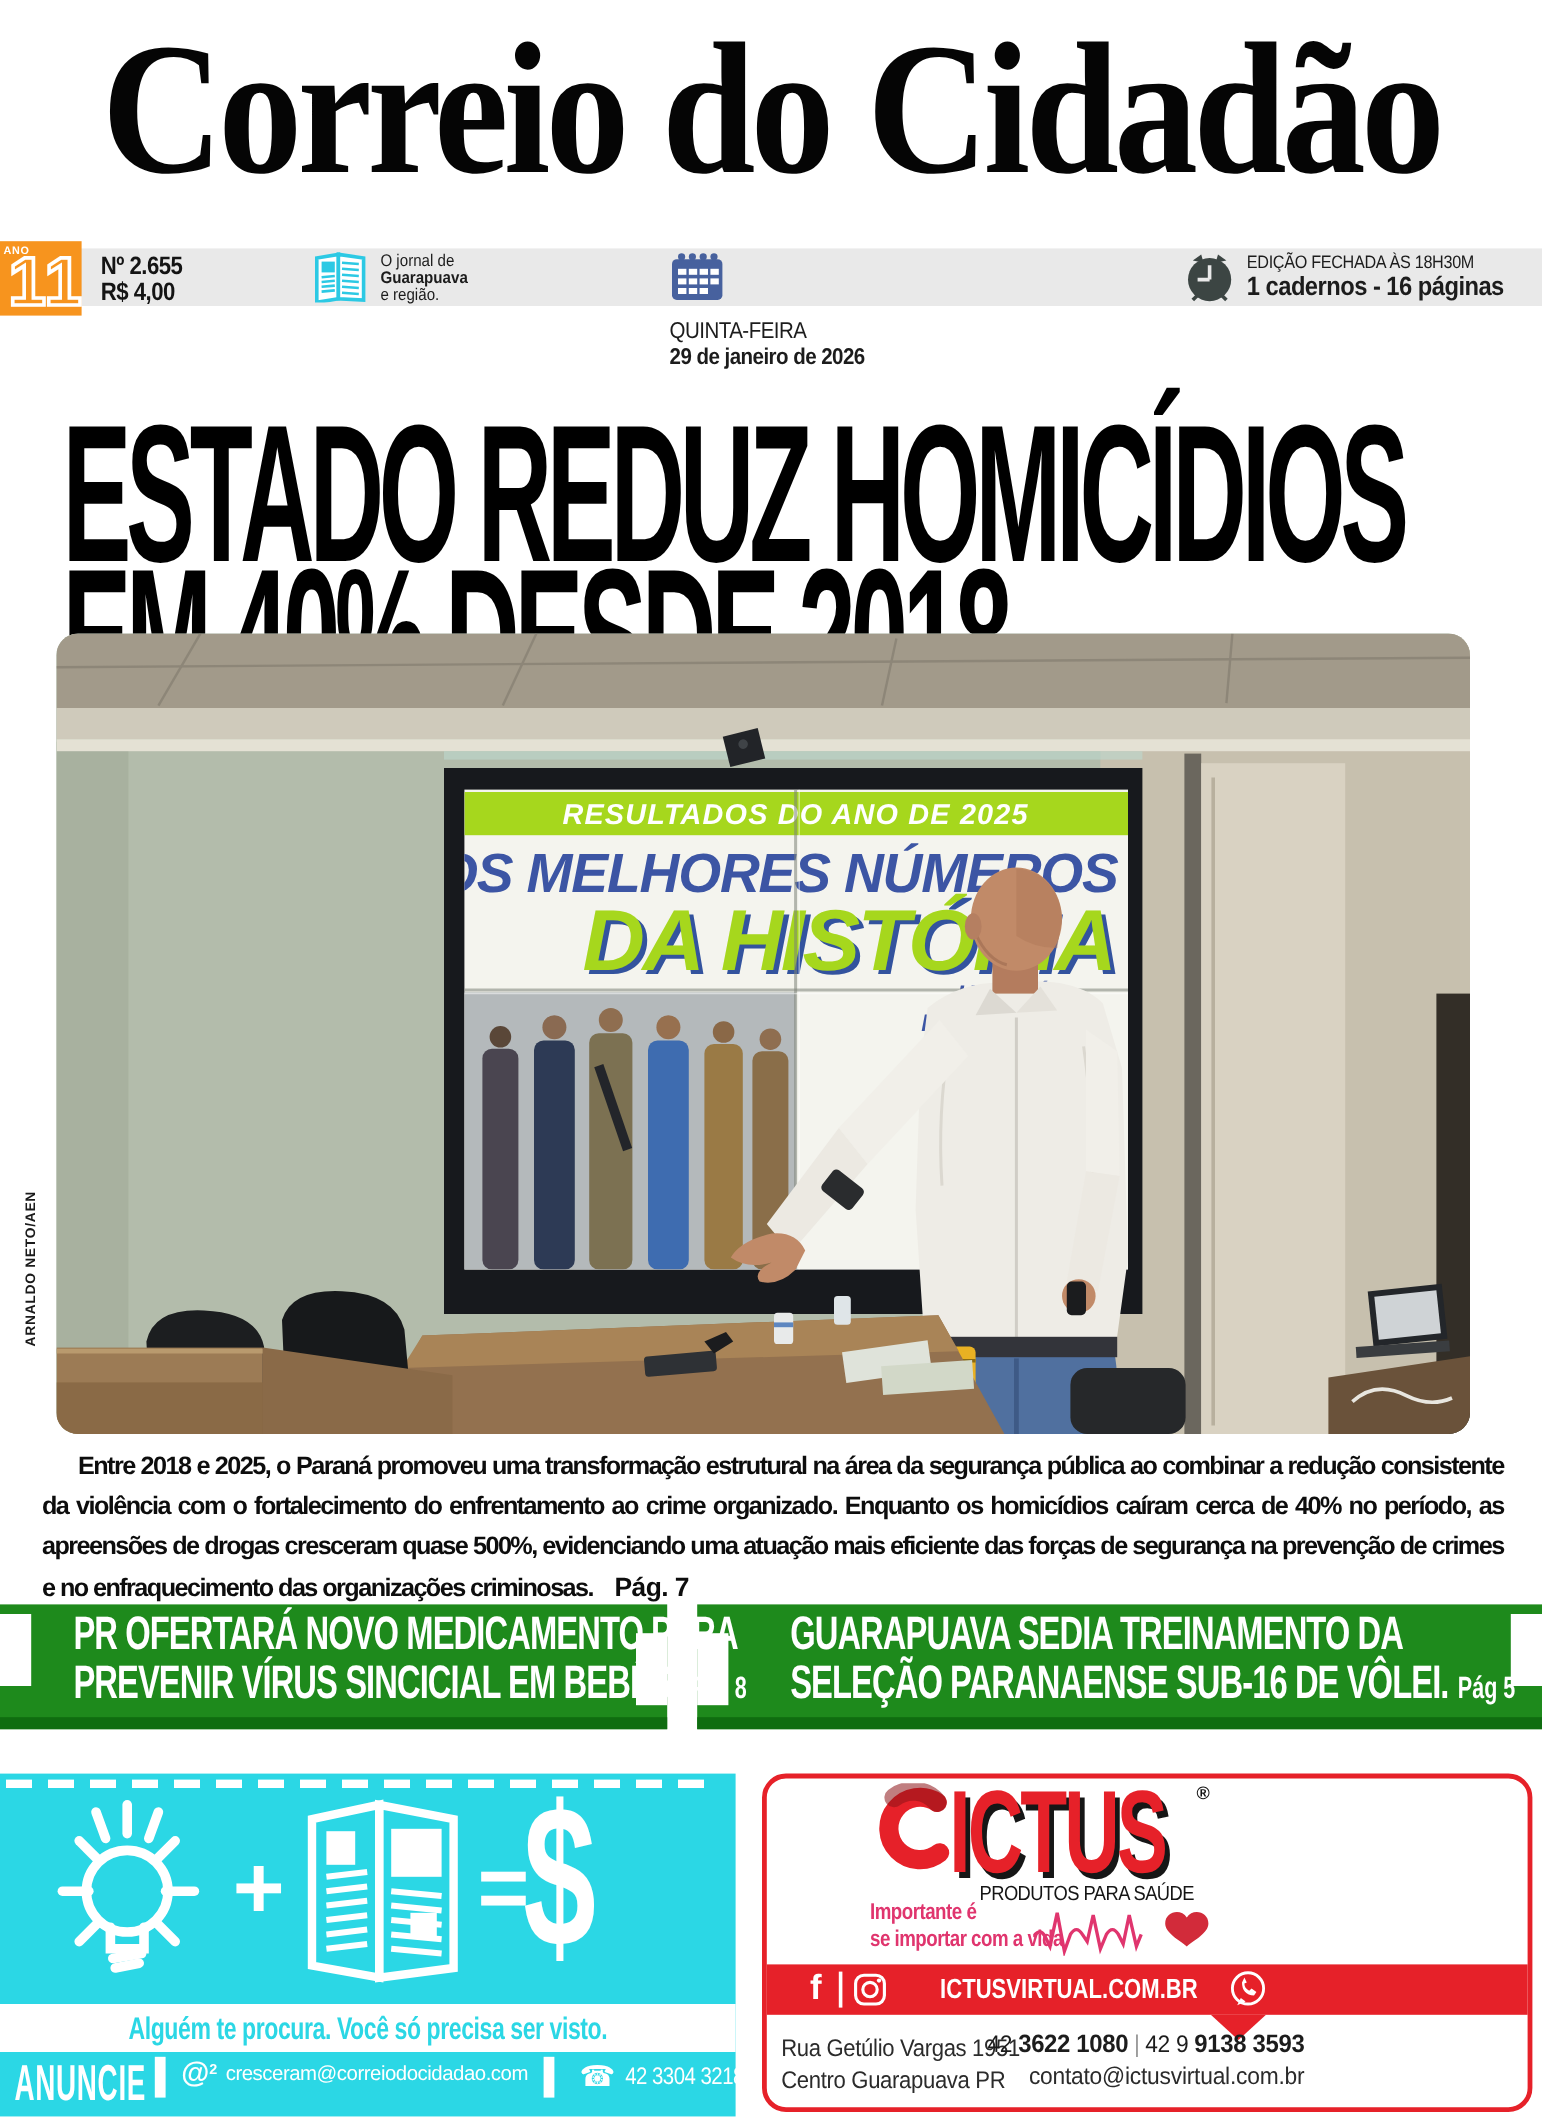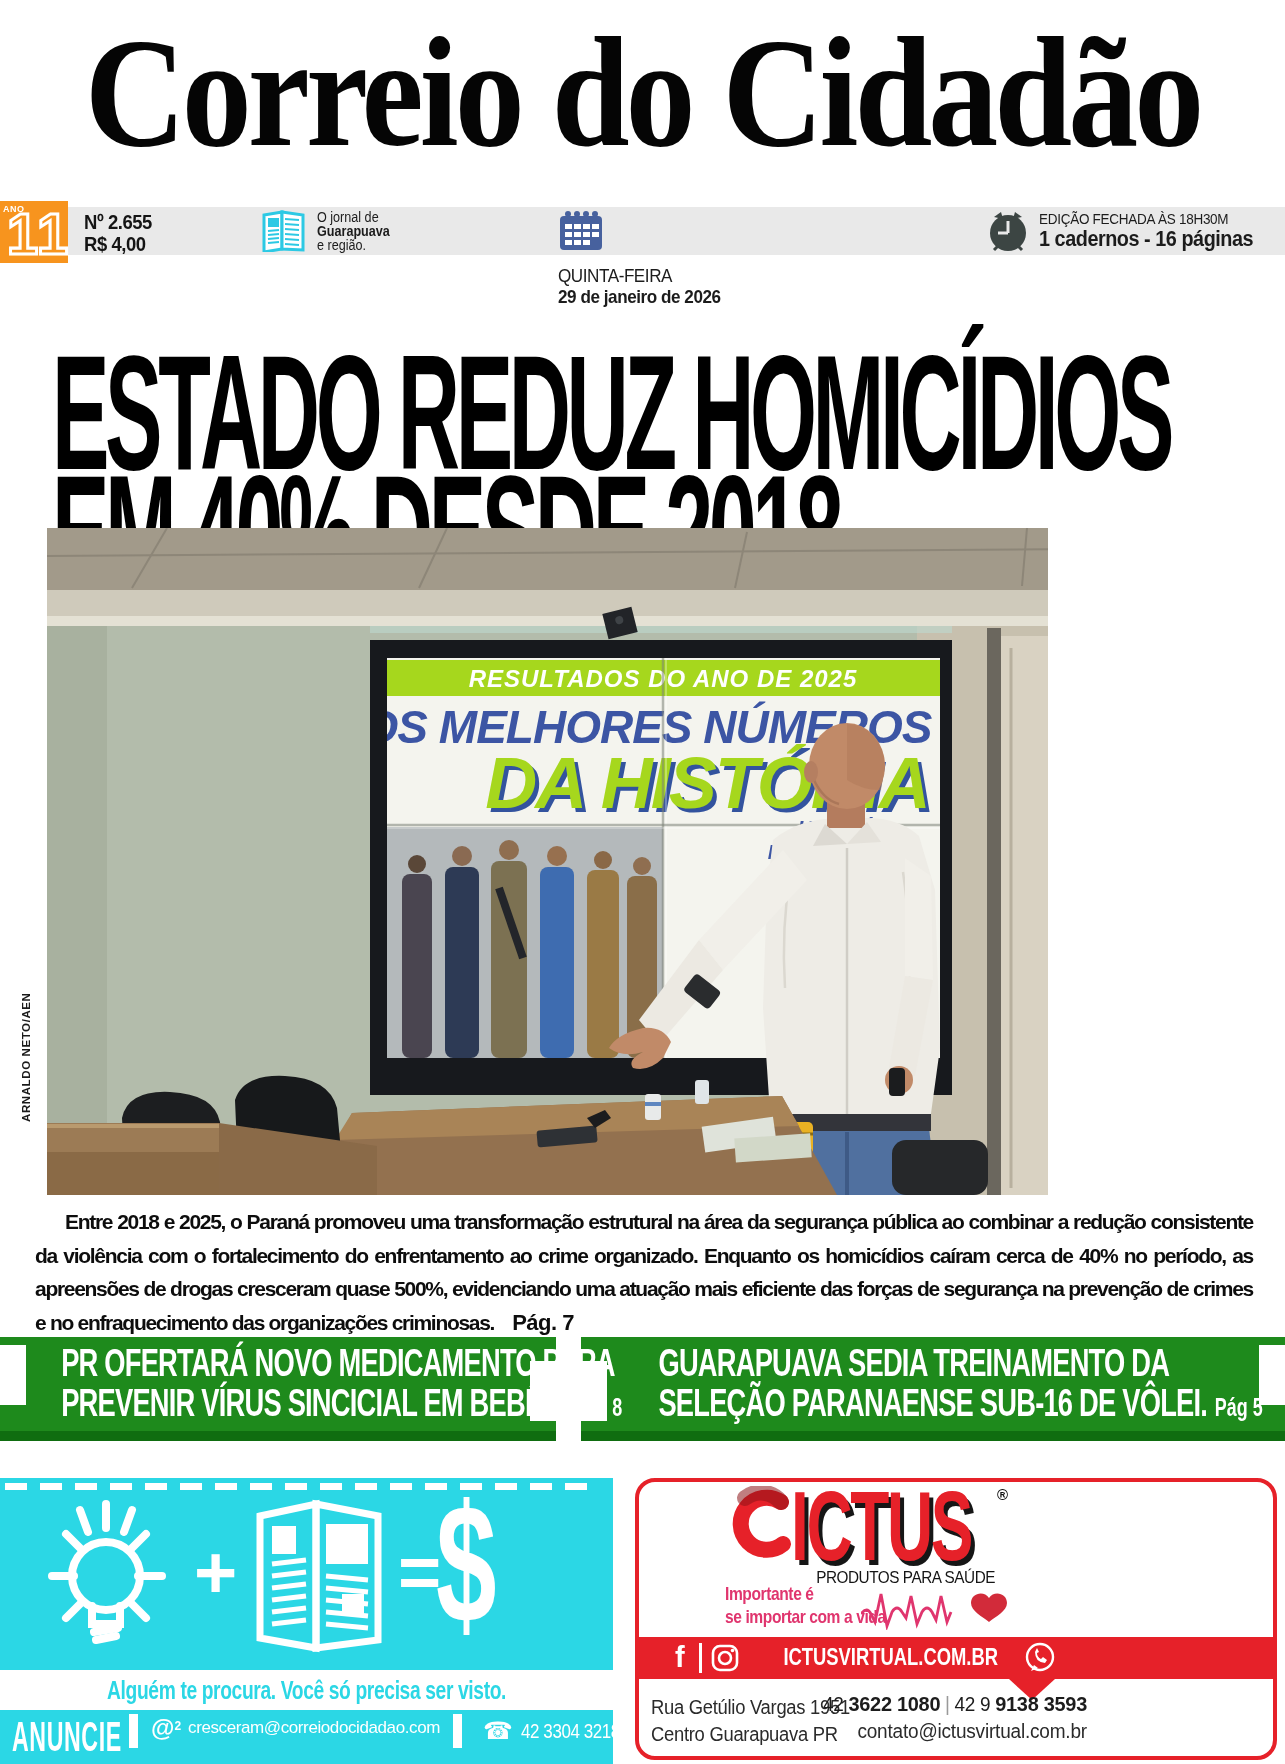--- a/index.html
+++ b/index.html
@@ -32,21 +32,21 @@
   .closing1{font-size:15px;line-height:17px;letter-spacing:-0.3px;}
   .closing2{font-size:22px;line-height:24px;font-weight:bold;letter-spacing:-0.5px;}
 
   
   .headline-line{position:absolute;left:52px;font-weight:bold;color:#000;font-size:118px;letter-spacing:-6px;
                  white-space:nowrap;line-height:1;transform:scale(.73,1.38);transform-origin:left top;}
   .hl1{top:252px;}
   .hl2{top:372px;}
 
   
-  .photo{position:absolute;left:47px;top:528px;width:1001px;height:667px;background:#b3bcab;overflow:hidden;}
+  .photo{position:absolute;left:47px;top:528px;width:1178px;height:667px;background:#b3bcab;overflow:hidden;border-radius:18px;}
   .photo-credit{position:absolute;left:20px;top:1122px;transform:rotate(-90deg);transform-origin:0 0;
                 font-size:11.5px;font-weight:bold;letter-spacing:.6px;color:#1a1a1a;white-space:nowrap;}
 
   
   .lead{position:absolute;left:35px;top:1205px;width:1218px;margin:0;font-size:21px;line-height:33.5px;
         font-weight:bold;letter-spacing:-1.3px;text-align:justify;text-indent:30px;color:#0d0d0d;}
   .lead-page{margin-left:18px;letter-spacing:-0.5px;font-size:22px;}
 
   
   .teaser{position:absolute;top:1337px;height:94px;background:#1e8a1c;border-bottom:10px solid #0f6d10;}

